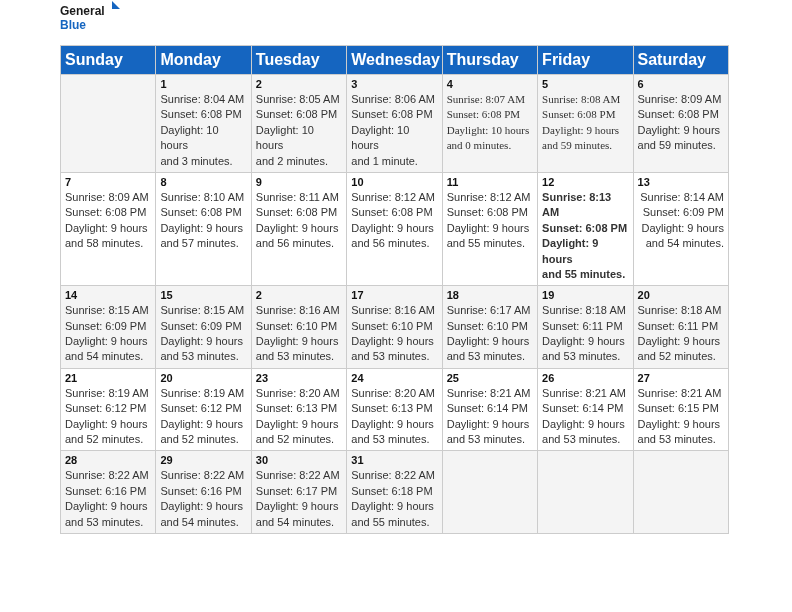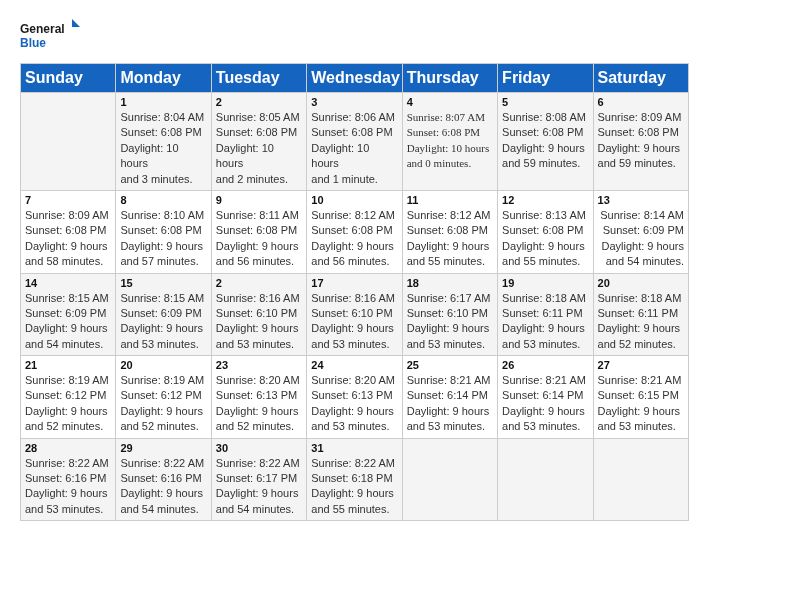--- a/index.html
+++ b/index.html
@@ -6,22 +6,23 @@
     body {
       font-family: Arial, sans-serif;
       background: #fff;
       width: 792px;
       height: 612px;
       overflow: hidden;
     }
     .page {
       width: 709px;
       height: 612px;
-      padding: 19px 20px;
+      padding: 1px 20px;
       background: #fff;
+      margin-left: 40px;
     }
     .header {
       display: flex;
       justify-content: space-between;
       align-items: flex-start;
       margin-bottom: 10px;
     }
     .logo {
       display: flex;
       align-items: center;
@@ -140,21 +141,21 @@
           </td>
           <td>
             <span class="day-num">4</span>
             <div class="day-info" style="white-space: pre-line; font-family: Liberation Serif, serif;">Sunrise: 8:07 AM
 Sunset: 6:08 PM
 Daylight: 10 hours
 and 0 minutes.</div>
           </td>
           <td>
             <span class="day-num">5</span>
-            <div class="day-info" style="white-space: pre-line;">Sunrise: 8:08 AM
+            <div class="day-info" style="white-space: pre-line; font-family: Liberation Serif, serif;">Sunrise: 8:08 AM
 Sunset: 6:08 PM
 Daylight: 9 hours
 and 59 minutes.</div>
           </td>
           <td>
             <span class="day-num">6</span>
             <div class="day-info" style="white-space: pre-line;">Sunrise: 8:09 AM
 Sunset: 6:08 PM
 Daylight: 9 hours
 and 59 minutes.</div>
@@ -191,21 +192,21 @@
           </td>
           <td>
             <span class="day-num">11</span>
             <div class="day-info" style="white-space: pre-line;">Sunrise: 8:12 AM
 Sunset: 6:08 PM
 Daylight: 9 hours
 and 55 minutes.</div>
           </td>
           <td>
             <span class="day-num">12</span>
-            <div class="day-info" style="white-space: pre-line;">Sunrise: 8:13 AM
+            <div class="day-info" style="white-space: pre-line; font-weight: bold;">Sunrise: 8:13 AM
 Sunset: 6:08 PM
 Daylight: 9 hours
 and 55 minutes.</div>
           </td>
           <td>
             <span class="day-num">13</span>
             <div class="day-info" style="white-space: pre-line; text-align: right;">Sunrise: 8:14 AM
 Sunset: 6:09 PM
 Daylight: 9 hours
 and 54 minutes.</div>

